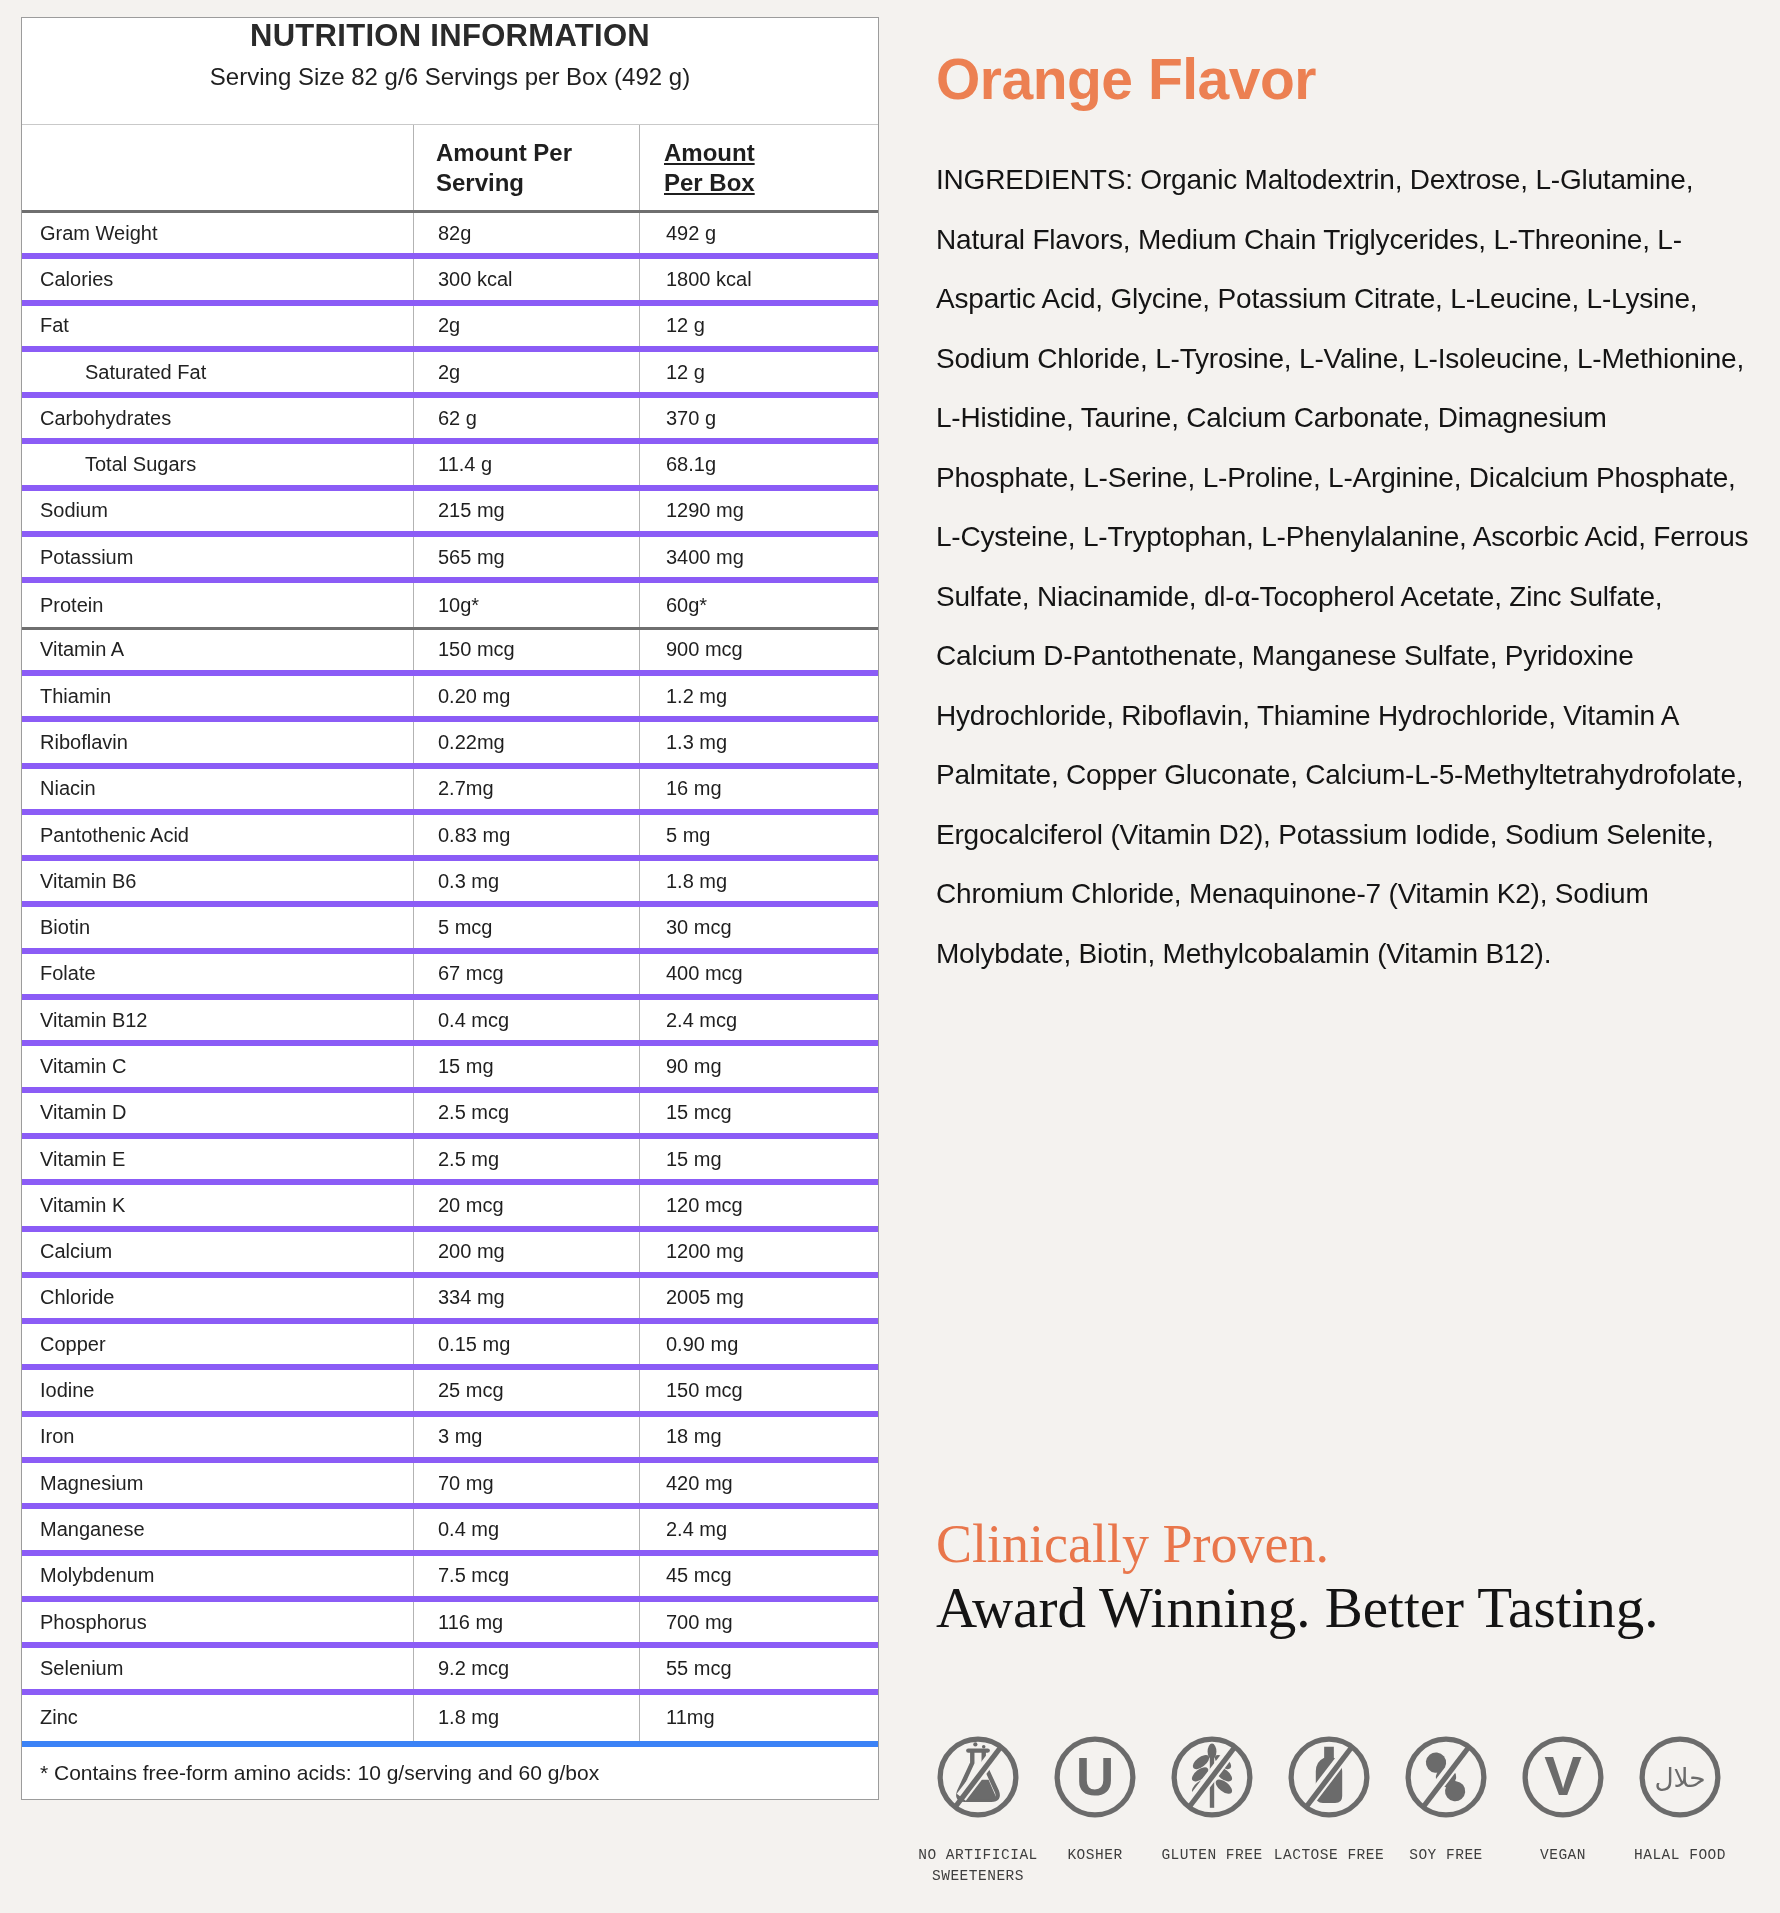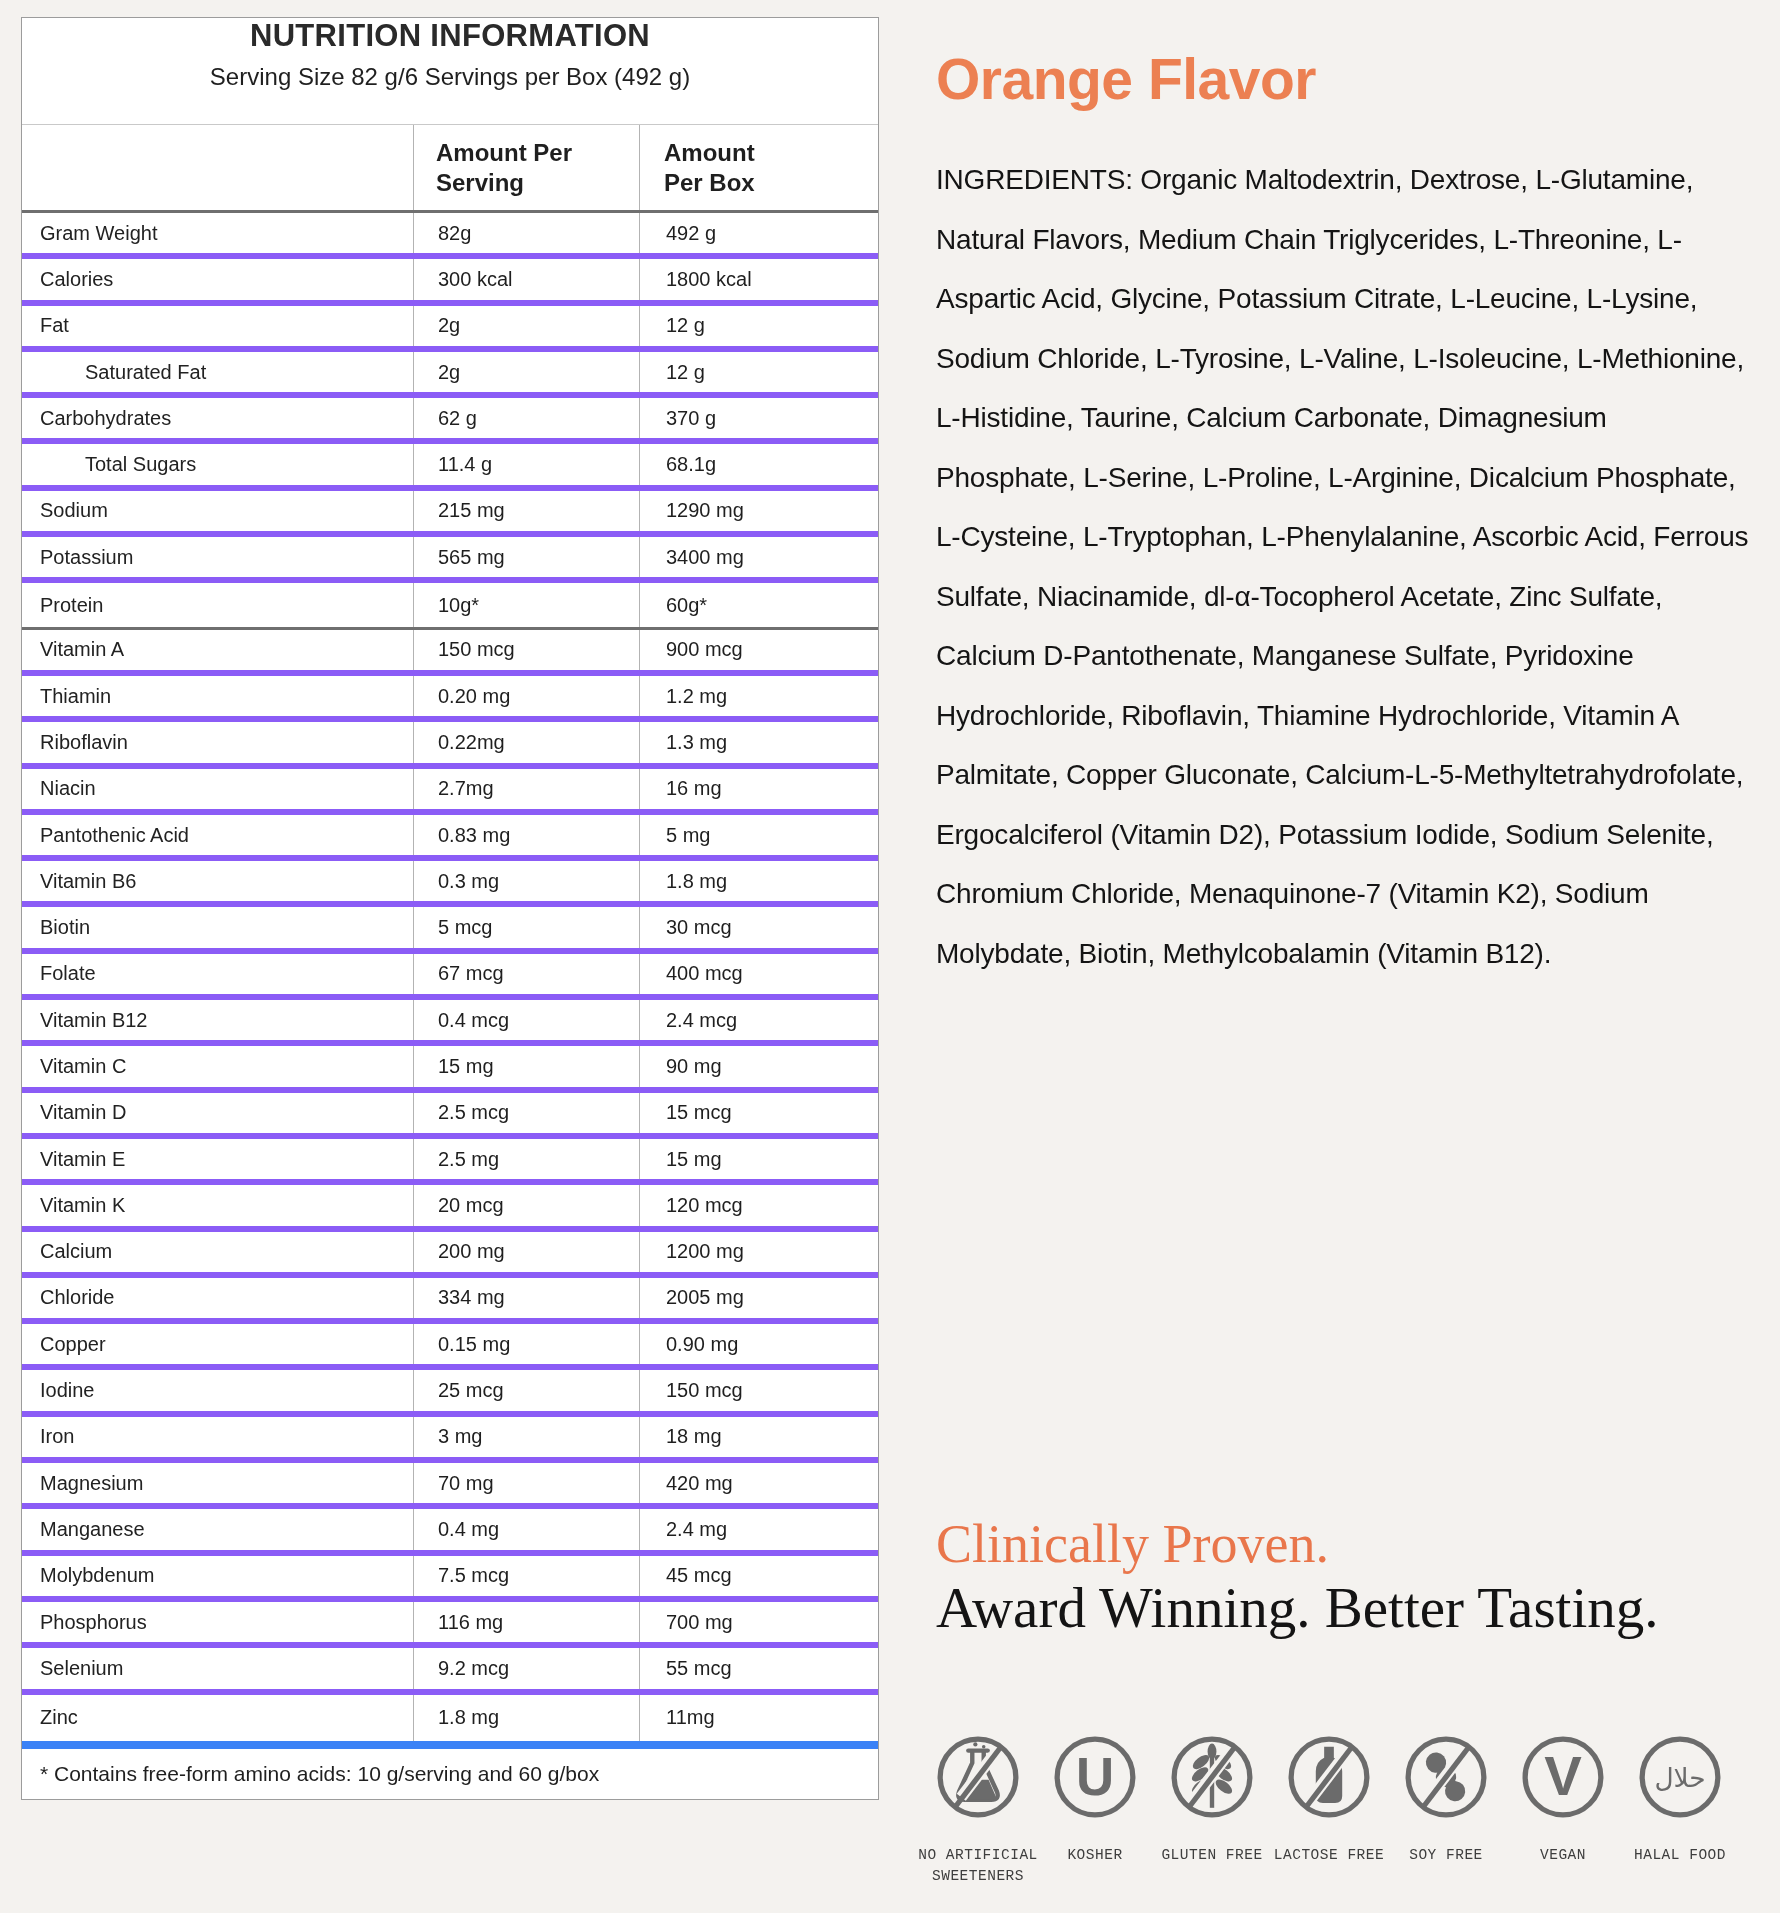--- a/index.html
+++ b/index.html
@@ -20,37 +20,37 @@
   .card-title{font-size:31px;font-weight:bold;letter-spacing:.3px;color:#2A2A2A;}
   .card-sub{font-size:24px;margin-top:9px;color:#1F1F1F;}
   .colhead{
     display:grid;grid-template-columns:392px 226px 1fr;
     height:88px;box-sizing:border-box;border-bottom:3px solid #6F6F6F;
   }
   .colhead .ch{
     border-right:1px solid #B3B3B3;box-sizing:border-box;
     padding:13px 0 0 22px;font-weight:bold;font-size:24px;line-height:30px;
   }
-  .colhead .ch:last-child{border-right:none;padding-left:24px;}
+  .colhead .ch:last-child{border-right:none;padding-left:24px;text-decoration:underline;}
   .ch span{display:block;}
   .ch-serving span{max-width:150px;}
   .ch-box span{max-width:112px;}
   .row{
     display:grid;grid-template-columns:392px 226px 1fr;
     height:46.3px;box-sizing:border-box;border-bottom:6px solid #8b5cf6;
   }
   .row:last-child{border-bottom:none;}
   .row.divider{border-bottom:3px solid #6F6F6F;}
   .cell{display:flex;align-items:center;font-size:20px;box-sizing:border-box;}
   .cell.lbl{padding-left:18px;border-right:1px solid #B3B3B3;font-weight:500;color:#222;}
   .row.indent .cell.lbl{padding-left:63px;}
   .cell.v1{padding-left:24px;border-right:1px solid #B3B3B3;}
   .cell.v2{padding-left:26px;}
   .footnote{
-    border-top:8px solid #3b82f6;height:58px;display:flex;align-items:center;
+    border-top:6px solid #3b82f6;height:58px;display:flex;align-items:center;
     padding-left:18px;font-size:21px;box-sizing:border-box;
   }
   
   .aside{position:absolute;left:936px;top:0;width:820px;height:1566px;}
   .flavor{
     position:absolute;left:0;top:46px;font-size:57px;font-weight:bold;
     letter-spacing:-.5px;color:#EC8052;
   }
   .ingredients{
     position:absolute;left:0;top:150px;width:816px;

